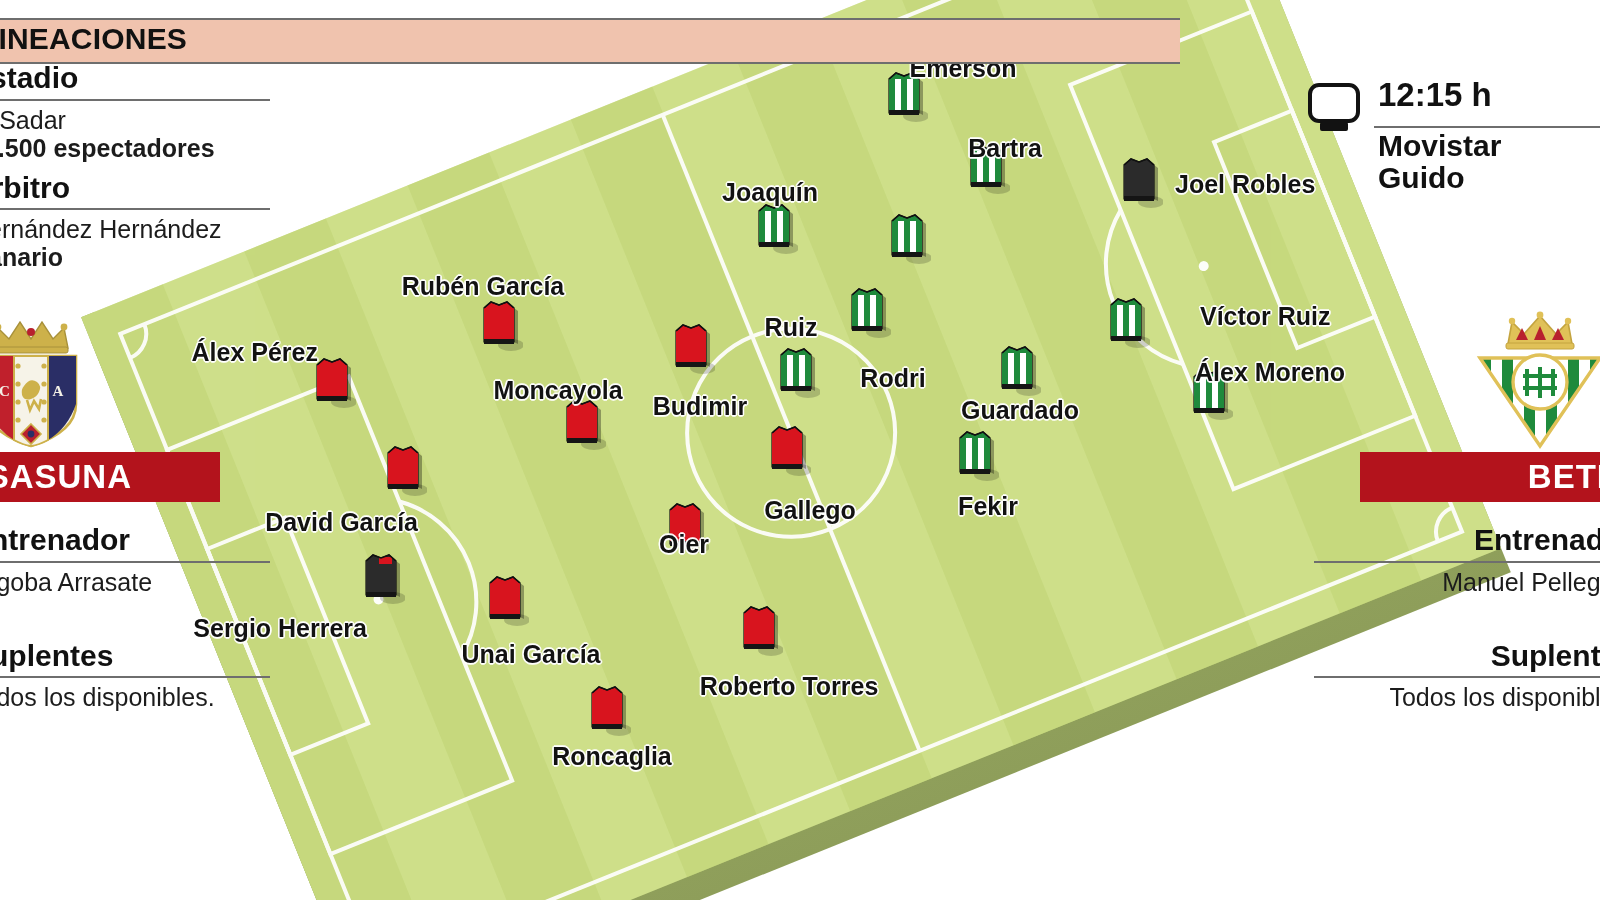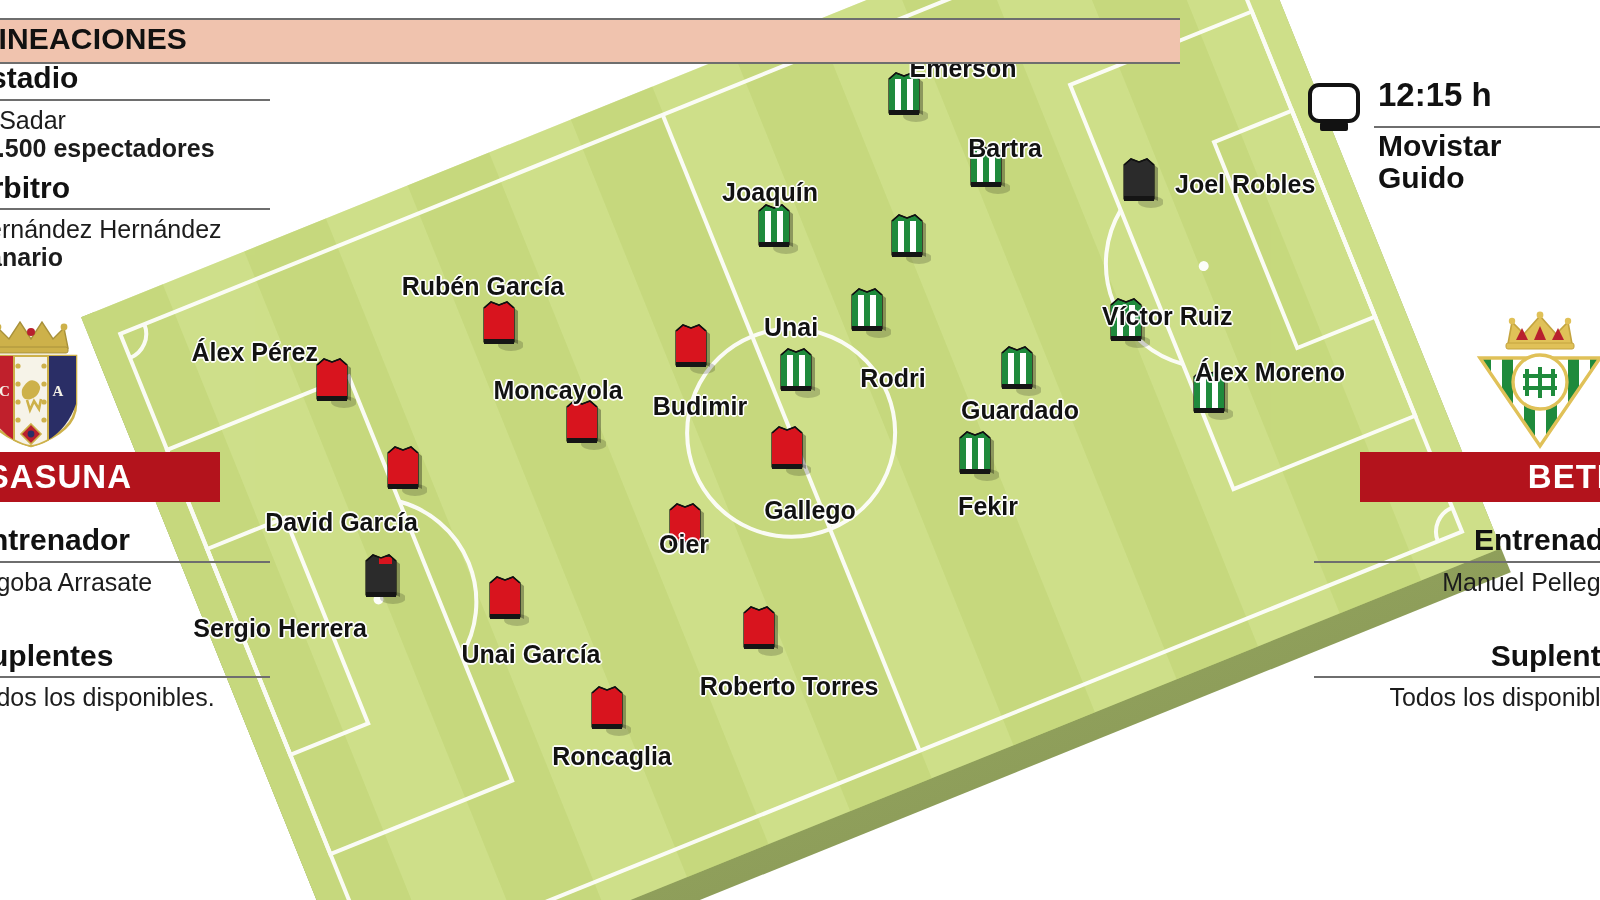--- a/index.html
+++ b/index.html
@@ -354,21 +354,21 @@
       <rect x="7" y="10" width="30" height="34" fill="#ffffff"></rect>
       <rect x="7" y="10" width="6" height="34" fill="#1f8a3c"></rect>
       <rect x="19" y="10" width="6" height="34" fill="#1f8a3c"></rect>
       <rect x="31" y="10" width="6" height="34" fill="#1f8a3c"></rect>
           </g>
 
     <path d="M7,10 L14,4 L22,7 L30,4 L37,10" fill="none" stroke="#111" stroke-width="1.6"></path>
     <rect x="7" y="41" width="30" height="5" fill="#151515"></rect>
     <path d="M37,10 L41,13 L41,46 L37,44 Z" fill="#000" opacity="0.32"></path>
   </svg></div>
-      <div class="plabel " style="left: 1102px; top: 302px;">Víctor Ruiz</div>
+      <div class="plabel " style="left: 1200px; top: 302px;">Víctor Ruiz</div>
       <div class="shirt" style="left: 1187px; top: 367px;">
   <svg width="46" height="54" viewBox="0 0 46 54">
     <ellipse cx="34" cy="47" rx="13" ry="6" fill="#000" opacity="0.18"></ellipse>
     <path d="M7,10 L14,4 L22,7 L30,4 L37,10 L37,44 L7,44 Z" fill="#1f8a3c" stroke="#111" stroke-width="1.2"></path>
     <g>
       <rect x="7" y="10" width="30" height="34" fill="#ffffff"></rect>
       <rect x="7" y="10" width="6" height="34" fill="#1f8a3c"></rect>
       <rect x="19" y="10" width="6" height="34" fill="#1f8a3c"></rect>
       <rect x="31" y="10" width="6" height="34" fill="#1f8a3c"></rect>
           </g>
@@ -449,21 +449,21 @@
       <rect x="7" y="10" width="30" height="34" fill="#ffffff"></rect>
       <rect x="7" y="10" width="6" height="34" fill="#1f8a3c"></rect>
       <rect x="19" y="10" width="6" height="34" fill="#1f8a3c"></rect>
       <rect x="31" y="10" width="6" height="34" fill="#1f8a3c"></rect>
           </g>
 
     <path d="M7,10 L14,4 L22,7 L30,4 L37,10" fill="none" stroke="#111" stroke-width="1.6"></path>
     <rect x="7" y="41" width="30" height="5" fill="#151515"></rect>
     <path d="M37,10 L41,13 L41,46 L37,44 Z" fill="#000" opacity="0.32"></path>
   </svg></div>
-      <div class="plabel c" style="left: 791px; top: 313px;">Unai</div>
+      <div class="plabel c" style="left: 791px; top: 313px;">Ruiz</div>
       <div class="shirt" style="left: 953px; top: 428px;">
   <svg width="46" height="54" viewBox="0 0 46 54">
     <ellipse cx="34" cy="47" rx="13" ry="6" fill="#000" opacity="0.18"></ellipse>
     <path d="M7,10 L14,4 L22,7 L30,4 L37,10 L37,44 L7,44 Z" fill="#1f8a3c" stroke="#111" stroke-width="1.2"></path>
     <g>
       <rect x="7" y="10" width="30" height="34" fill="#ffffff"></rect>
       <rect x="7" y="10" width="6" height="34" fill="#1f8a3c"></rect>
       <rect x="19" y="10" width="6" height="34" fill="#1f8a3c"></rect>
       <rect x="31" y="10" width="6" height="34" fill="#1f8a3c"></rect>
           </g>

